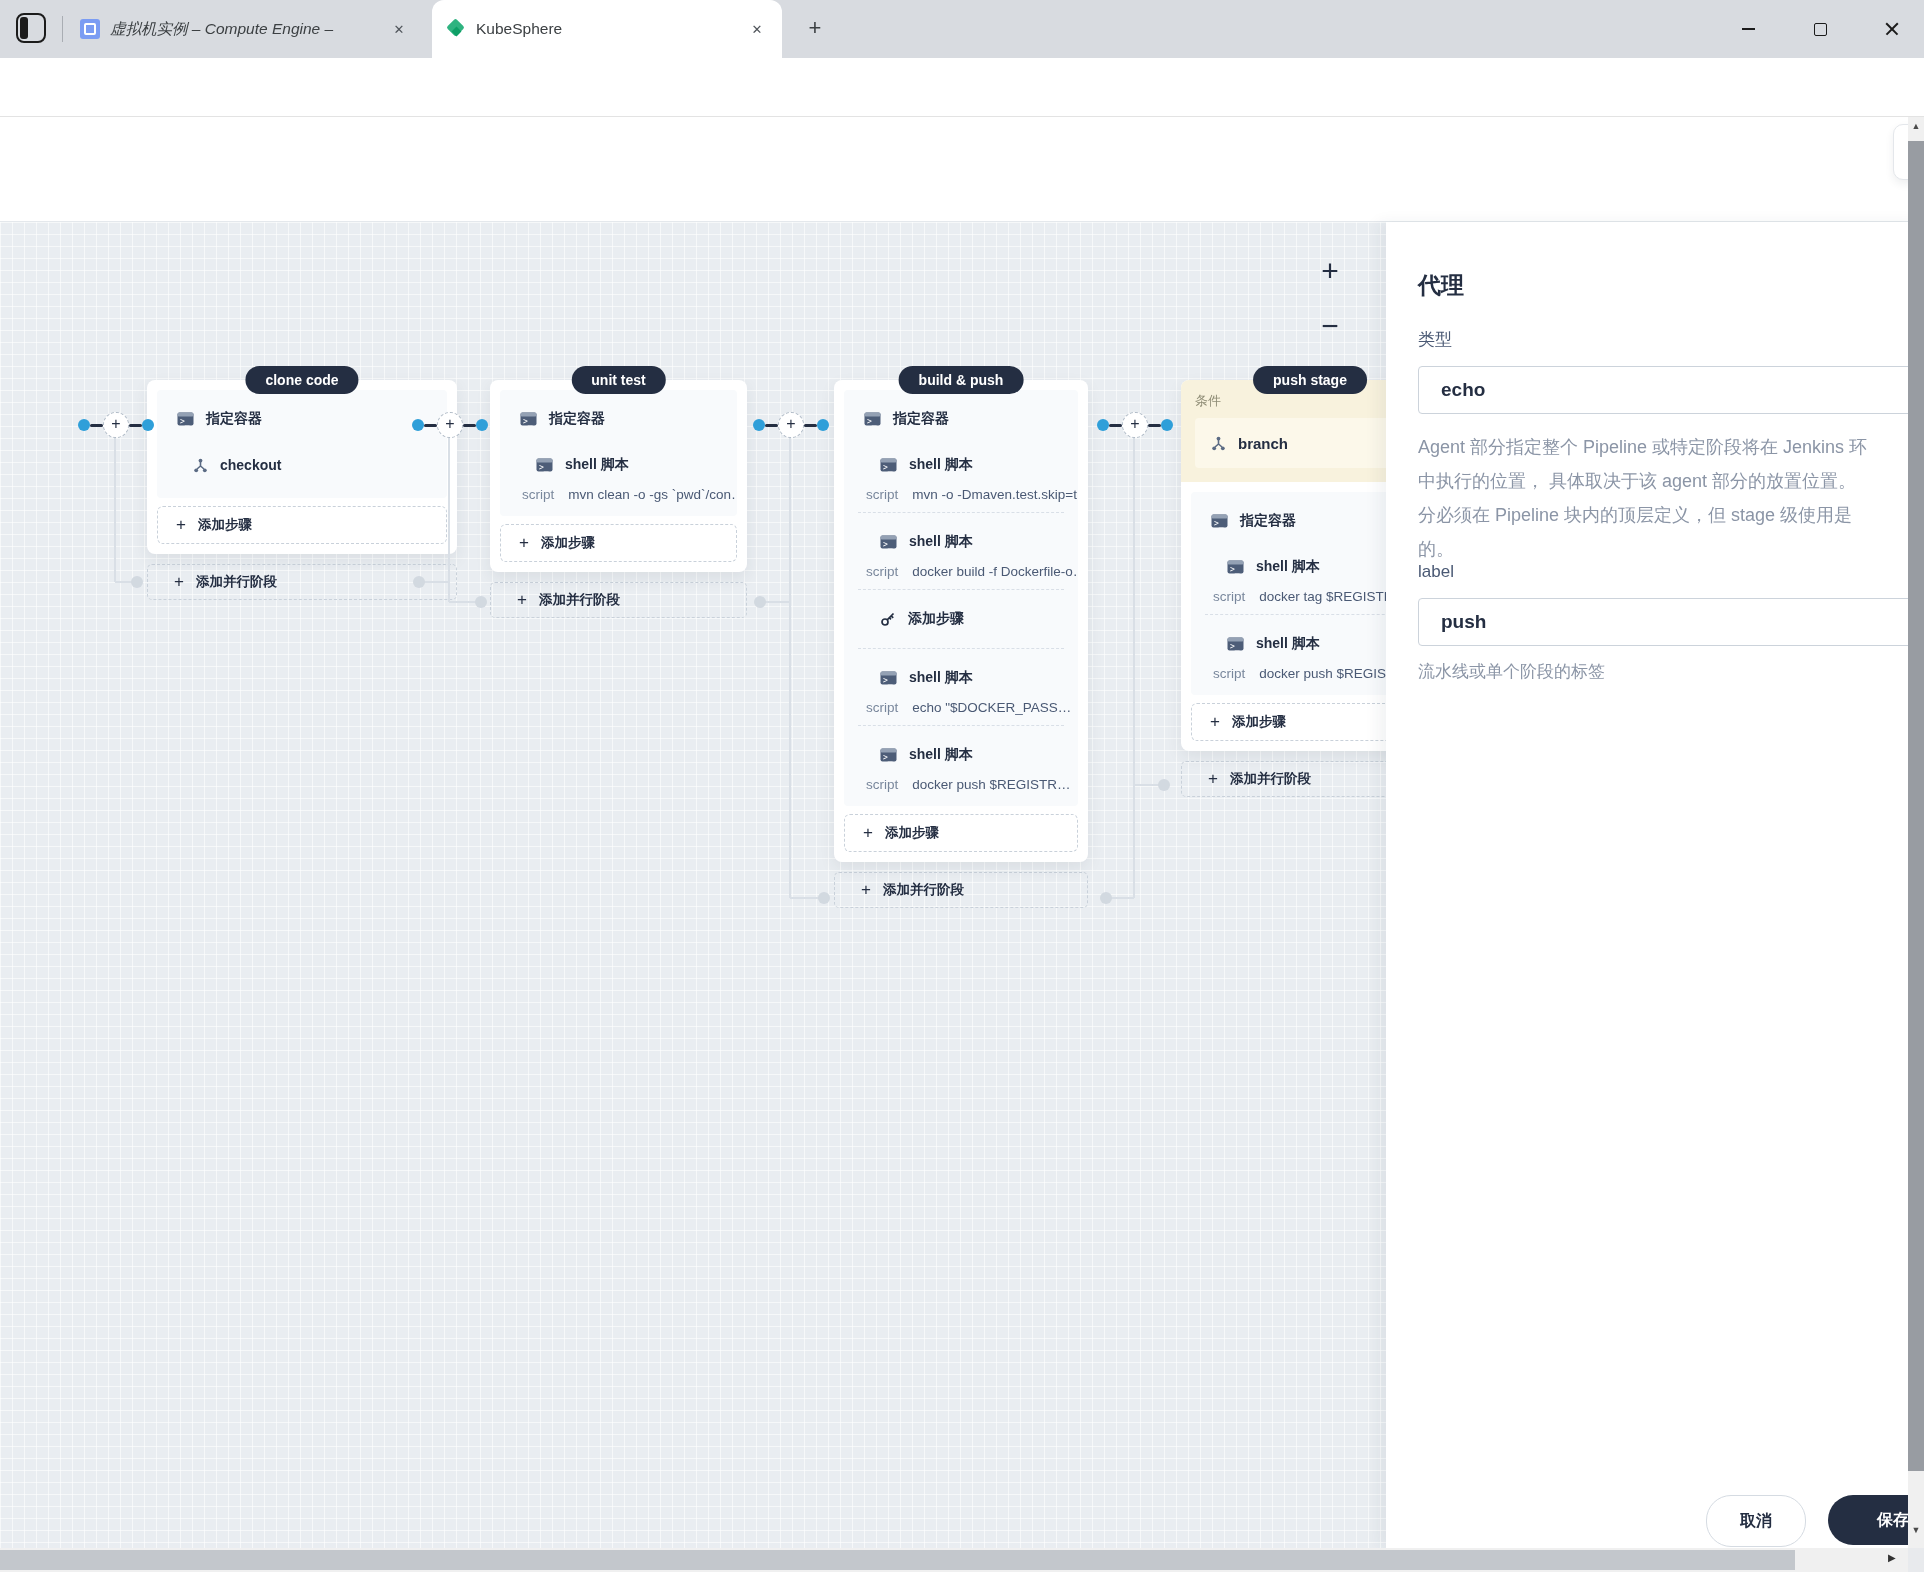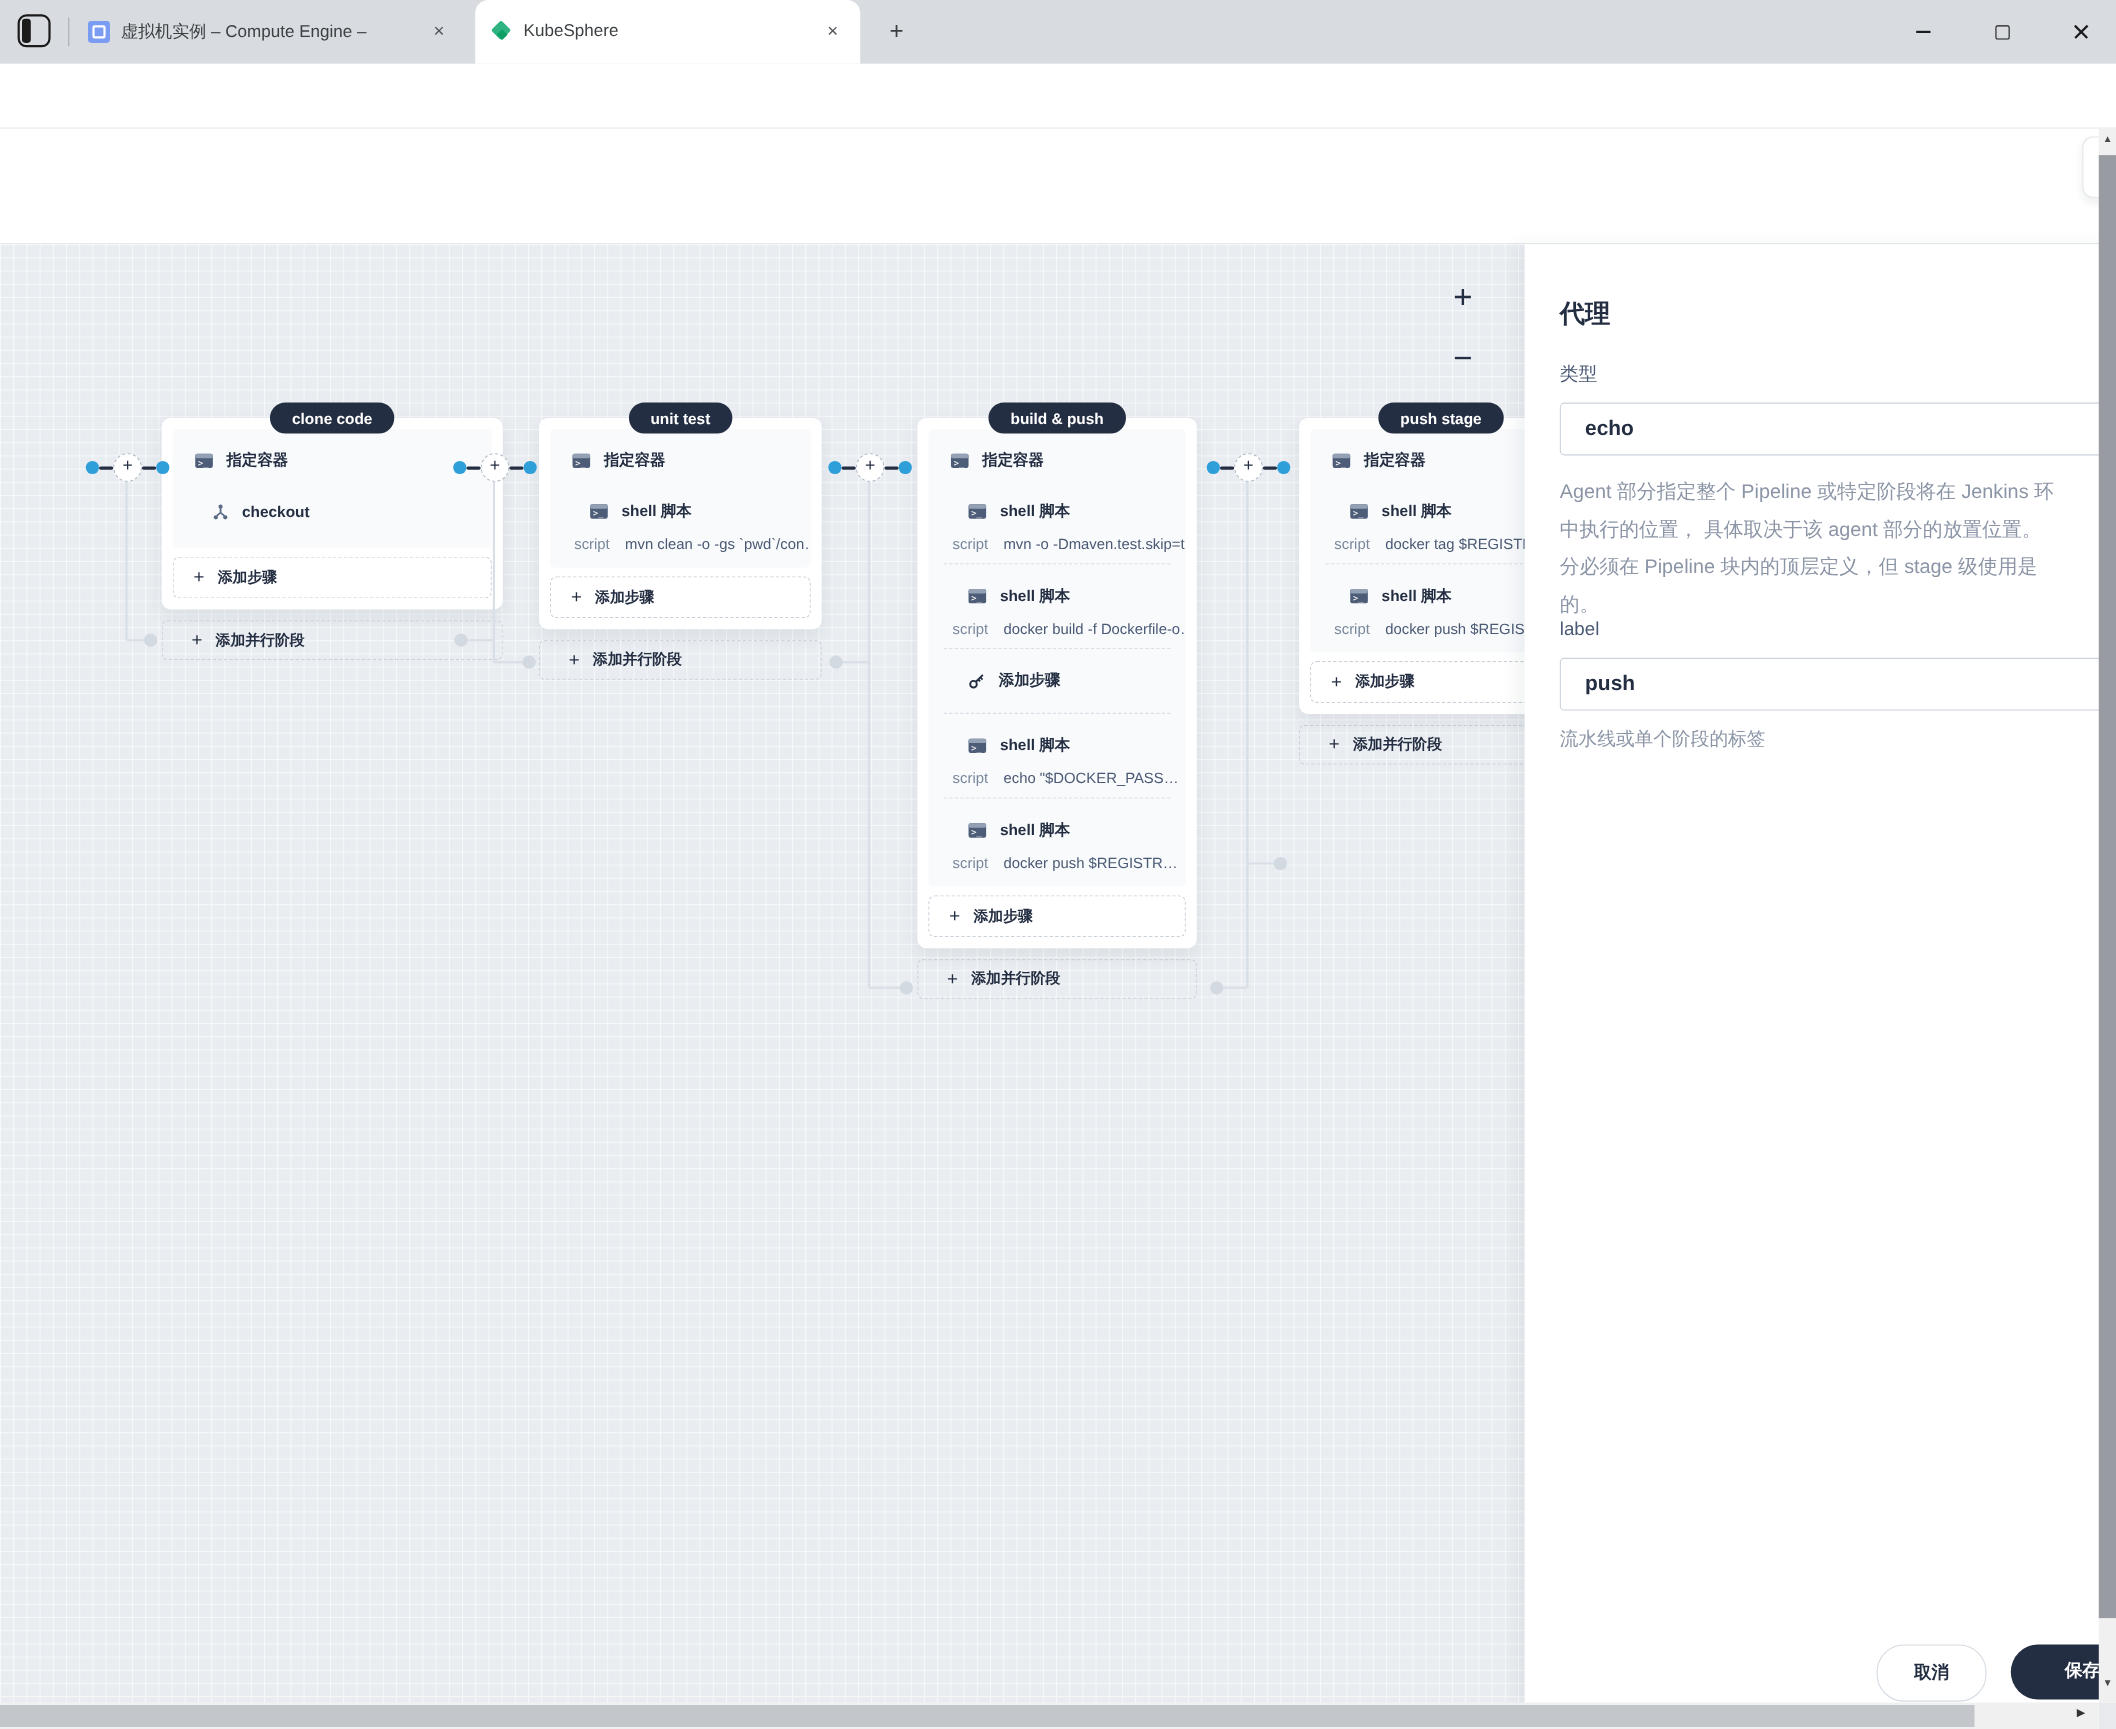--- a/index.html
+++ b/index.html
@@ -5,21 +5,21 @@
   html,body{margin:0;padding:0;background:#fff;font-family:"Liberation Sans","DejaVu Sans",sans-serif;}
   #app{position:relative;width:1924px;height:1572px;overflow:hidden;background:#fff;}
   .abs{position:absolute;}
 
   
   .tabbar{position:absolute;left:0;top:0;width:1924px;height:58px;background:#d8dbe0;}
   .ws-btn{position:absolute;left:16px;top:13px;width:30px;height:30px;border:2.5px solid #1b1b1b;border-radius:8px;box-sizing:border-box;}
   .ws-btn::after{content:"";position:absolute;left:2px;top:2px;bottom:2px;width:8px;background:#1b1b1b;border-radius:3px;}
   .tb-div{position:absolute;left:62px;top:16px;width:1px;height:26px;background:#a9adb3;}
   .tab{position:absolute;top:0;height:58px;display:flex;align-items:center;box-sizing:border-box;}
-  .tab.inactive{left:70px;width:350px;padding:0 10px;}
+  .tab.inactive{left:70px;width:350px;padding:0 10px;font-style:italic;}
   .tab.active{left:432px;width:350px;background:#fff;border-radius:12px 12px 0 0;padding:0 14px;}
   .tab-title{font-size:15.5px;color:#3c4043;white-space:nowrap;overflow:hidden;flex:1;margin:0 10px;}
   .tab-close{width:22px;height:22px;border-radius:4px;display:flex;align-items:center;justify-content:center;font-size:13px;color:#50555b;cursor:pointer;flex:0 0 auto;}
   .fav{width:20px;height:20px;flex:0 0 auto;position:relative;}
   .fav-chip{background:#7b9cf3;border-radius:3px;}
   .fav-chip::after{content:"";position:absolute;left:4px;top:4px;right:4px;bottom:4px;border:2px solid #fff;border-radius:2px;}
   .fav-ks{position:relative;}
   .fav-ks::before{content:"";position:absolute;left:3px;top:2px;width:13px;height:13px;background:#2fb380;transform:rotate(45deg);border-radius:2px;}
   .fav-ks::after{content:"";position:absolute;left:7px;top:9px;width:7px;height:7px;background:#0e9f66;transform:rotate(45deg);}
   .newtab{position:absolute;left:800px;top:14px;width:30px;height:30px;text-align:center;line-height:28px;font-size:22px;color:#3c4043;}
@@ -482,20 +482,36 @@
           </div>
         </div>
         <div class="parallel">
           <span class="plus-g">+</span>
           <span>添加并行阶段</span>
         </div>
       </div>
       <div class="stage-col" style="left:1181px;top:158px;width:258px">
         <div class="stage-card">
           <div class="stage-pill">push stage</div>
+          <div class="cond">
+            <div class="clabel">条件</div>
+            <div class="cbox">
+              <span class="ic">
+                <svg width="15" height="15" viewBox="0 0 15 15">
+                  <g stroke="#5b6b84" stroke-width="1.6" fill="none">
+                    <path d="M7.5 4v4M7.5 8L4 11M7.5 8l3.5 3"></path>
+                  </g>
+                  <circle cx="7.5" cy="2.6" r="1.9" fill="#5b6b84"></circle>
+                  <circle cx="3.2" cy="12.3" r="1.9" fill="#5b6b84"></circle>
+                  <circle cx="11.8" cy="12.3" r="1.9" fill="#5b6b84"></circle>
+                </svg>
+              </span>
+              <span class="slabel">branch</span>
+            </div>
+          </div>
           <div class="steps-panel">
             <div class="step-row">
               <span class="ic">
                 <svg width="17" height="14" viewBox="0 0 17 14">
                   <rect x="0.5" y="0.5" width="16" height="13" rx="2" fill="#4d5d78"></rect>
                   <rect x="0.5" y="0.5" width="16" height="4" rx="1.5" fill="#94a1b4"></rect>
                   <text x="3" y="11.5" font-size="8" fill="#fff" font-family="DejaVu Sans Mono,monospace">&gt;_</text>
                 </svg>
               </span>
               <span class="slabel">指定容器</span>

